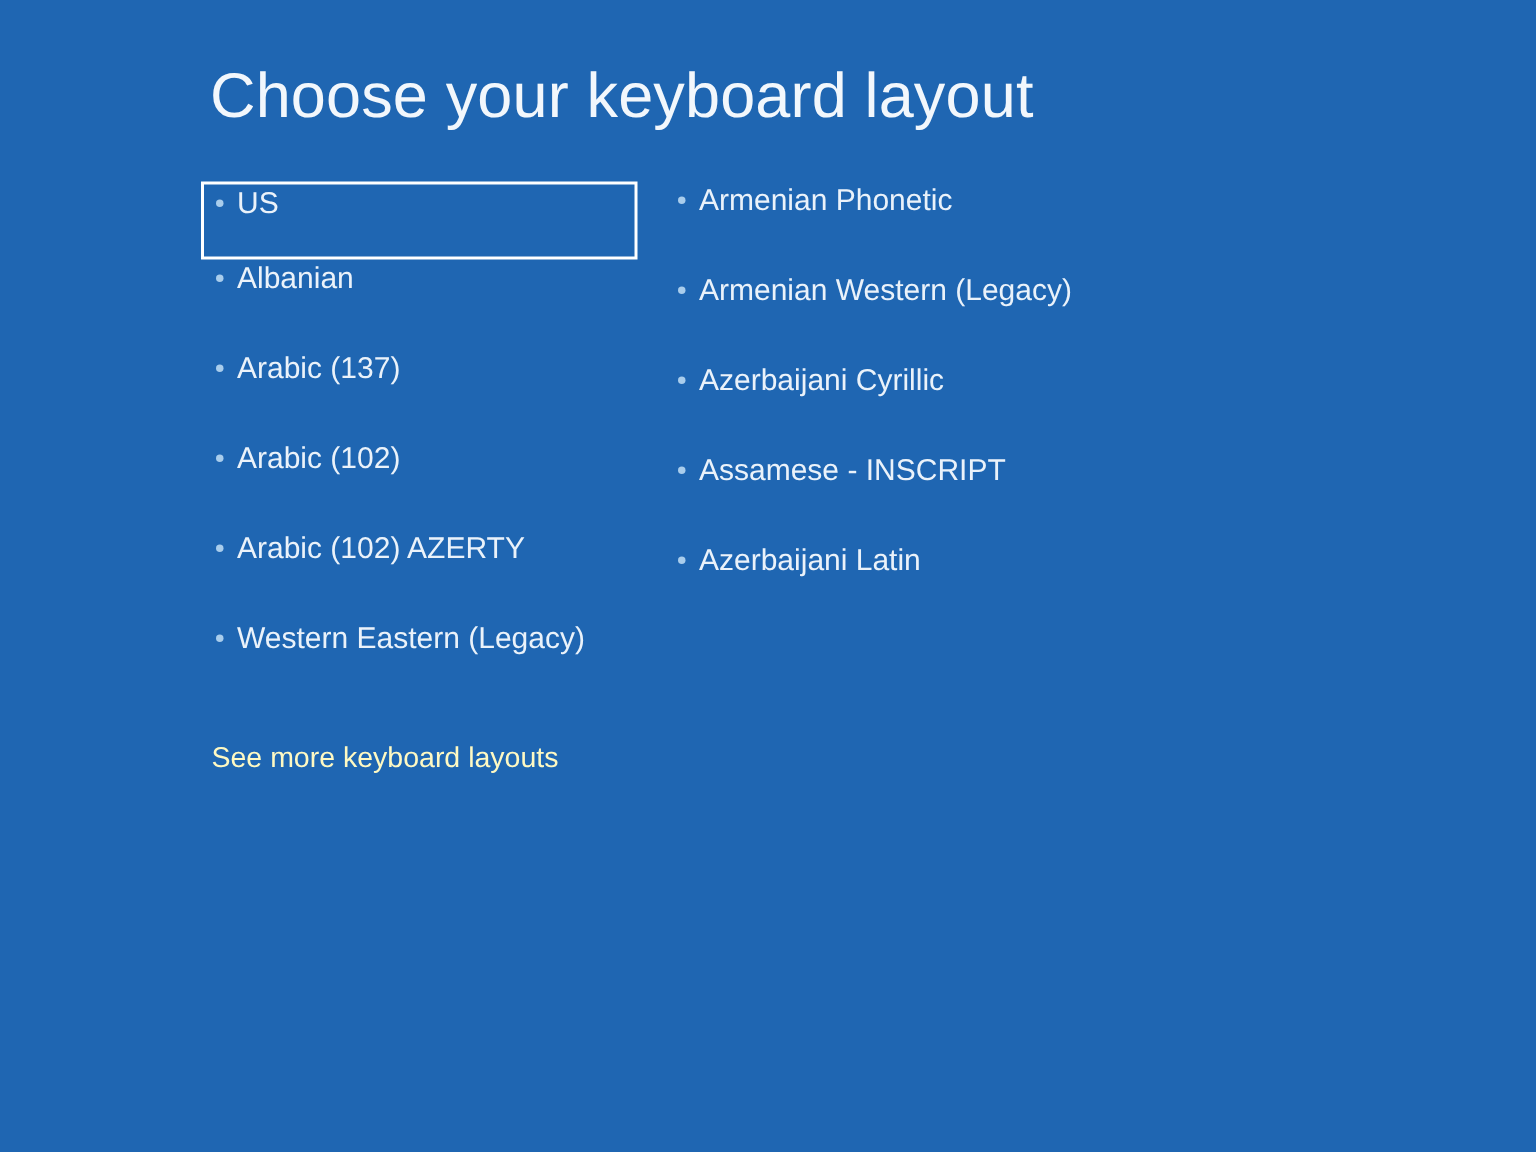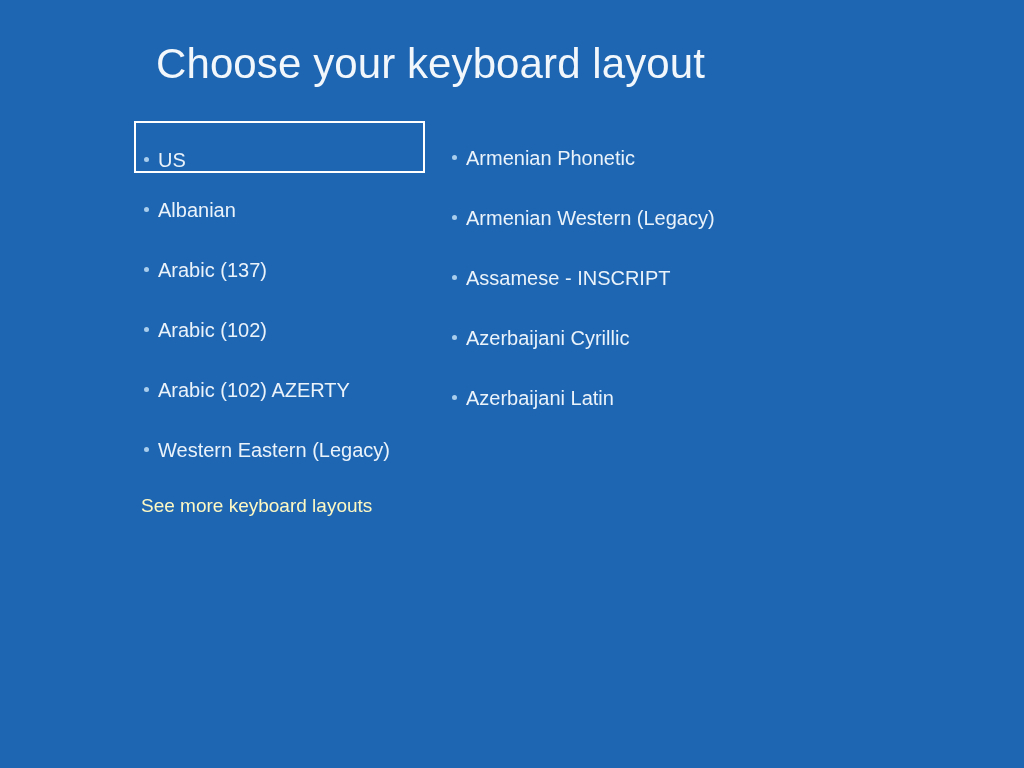--- a/index.html
+++ b/index.html
@@ -21,21 +21,21 @@
   #screen {
     position: relative;
     width: 1024px;
     height: 768px;
     background: #1f66b2;
   }
 
   
   .page-title {
     position: absolute;
-    left: 156px;
+    left: 140px;
     top: 38px;
     font-size: 42px;
     font-weight: 300;
     line-height: 52px;
     letter-spacing: 0.1px;
     color: #f2f7fc;
     white-space: nowrap;
   }
 
   
@@ -52,21 +52,21 @@
   }
 
   .layout-column.col-left  { left: 134px; width: 300px; }
   .layout-column.col-right { left: 446px; width: 340px; }
 
   .layout-item {
     position: relative;
     height: 60px;
     display: flex;
     align-items: flex-start;
-    padding-top: 24px;
+    padding-top: 0;
     cursor: default;
   }
 
   
   .layout-item.is-focused {
     width: 291px;
     height: 52px;
     border: 2px solid #ffffff;
   }
 
@@ -152,25 +152,25 @@
       <div class="layout-item">
         <span class="bullet-icon"></span>
         <span class="layout-label">Armenian Phonetic</span>
       </div>
       <div class="layout-item">
         <span class="bullet-icon"></span>
         <span class="layout-label">Armenian Western (Legacy)</span>
       </div>
       <div class="layout-item">
         <span class="bullet-icon"></span>
-        <span class="layout-label">Assamese - INSCRIPT</span>
+        <span class="layout-label">Azerbaijani Cyrillic</span>
       </div>
       <div class="layout-item">
         <span class="bullet-icon"></span>
-        <span class="layout-label">Azerbaijani Cyrillic</span>
+        <span class="layout-label">Assamese - INSCRIPT</span>
       </div>
       <div class="layout-item">
         <span class="bullet-icon"></span>
         <span class="layout-label">Azerbaijani Latin</span>
       </div>
     </div>
 
   </div>
 
   <div class="see-more">See more keyboard layouts</div>

